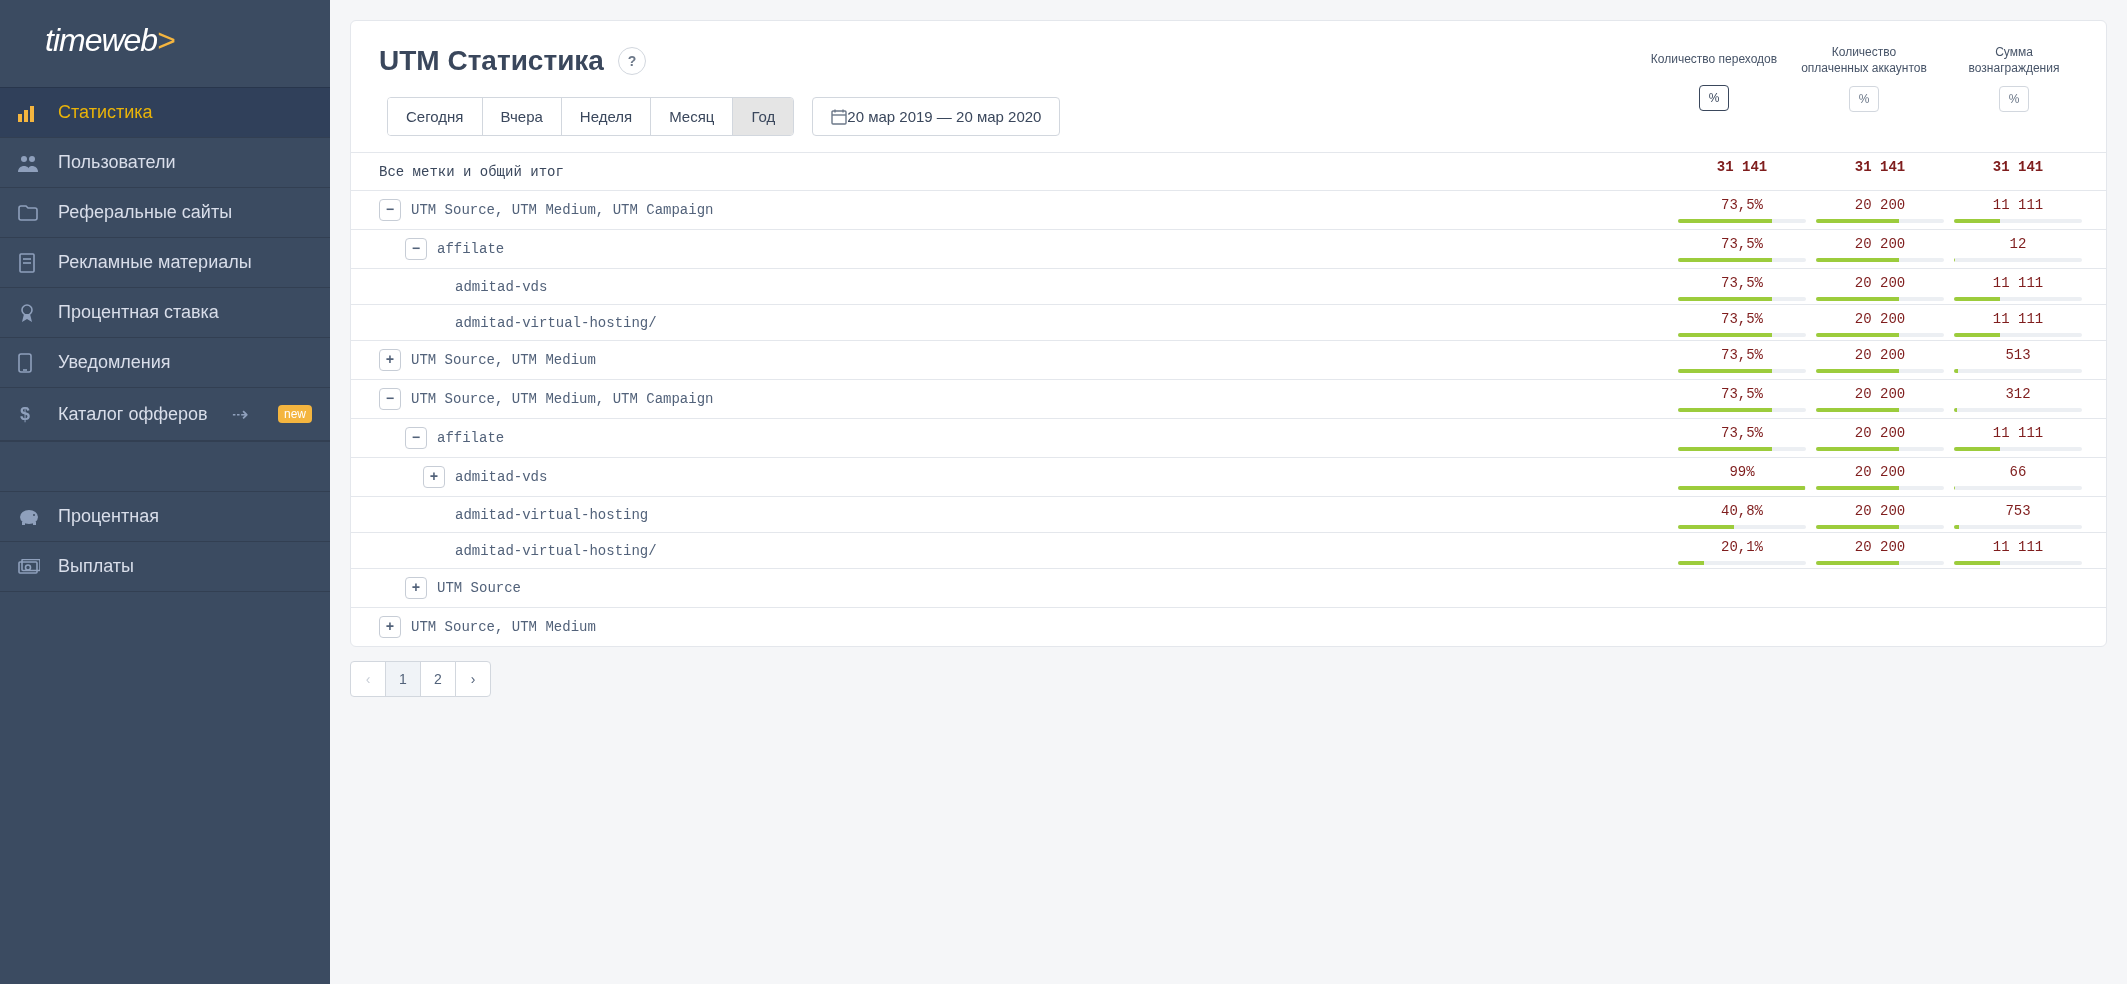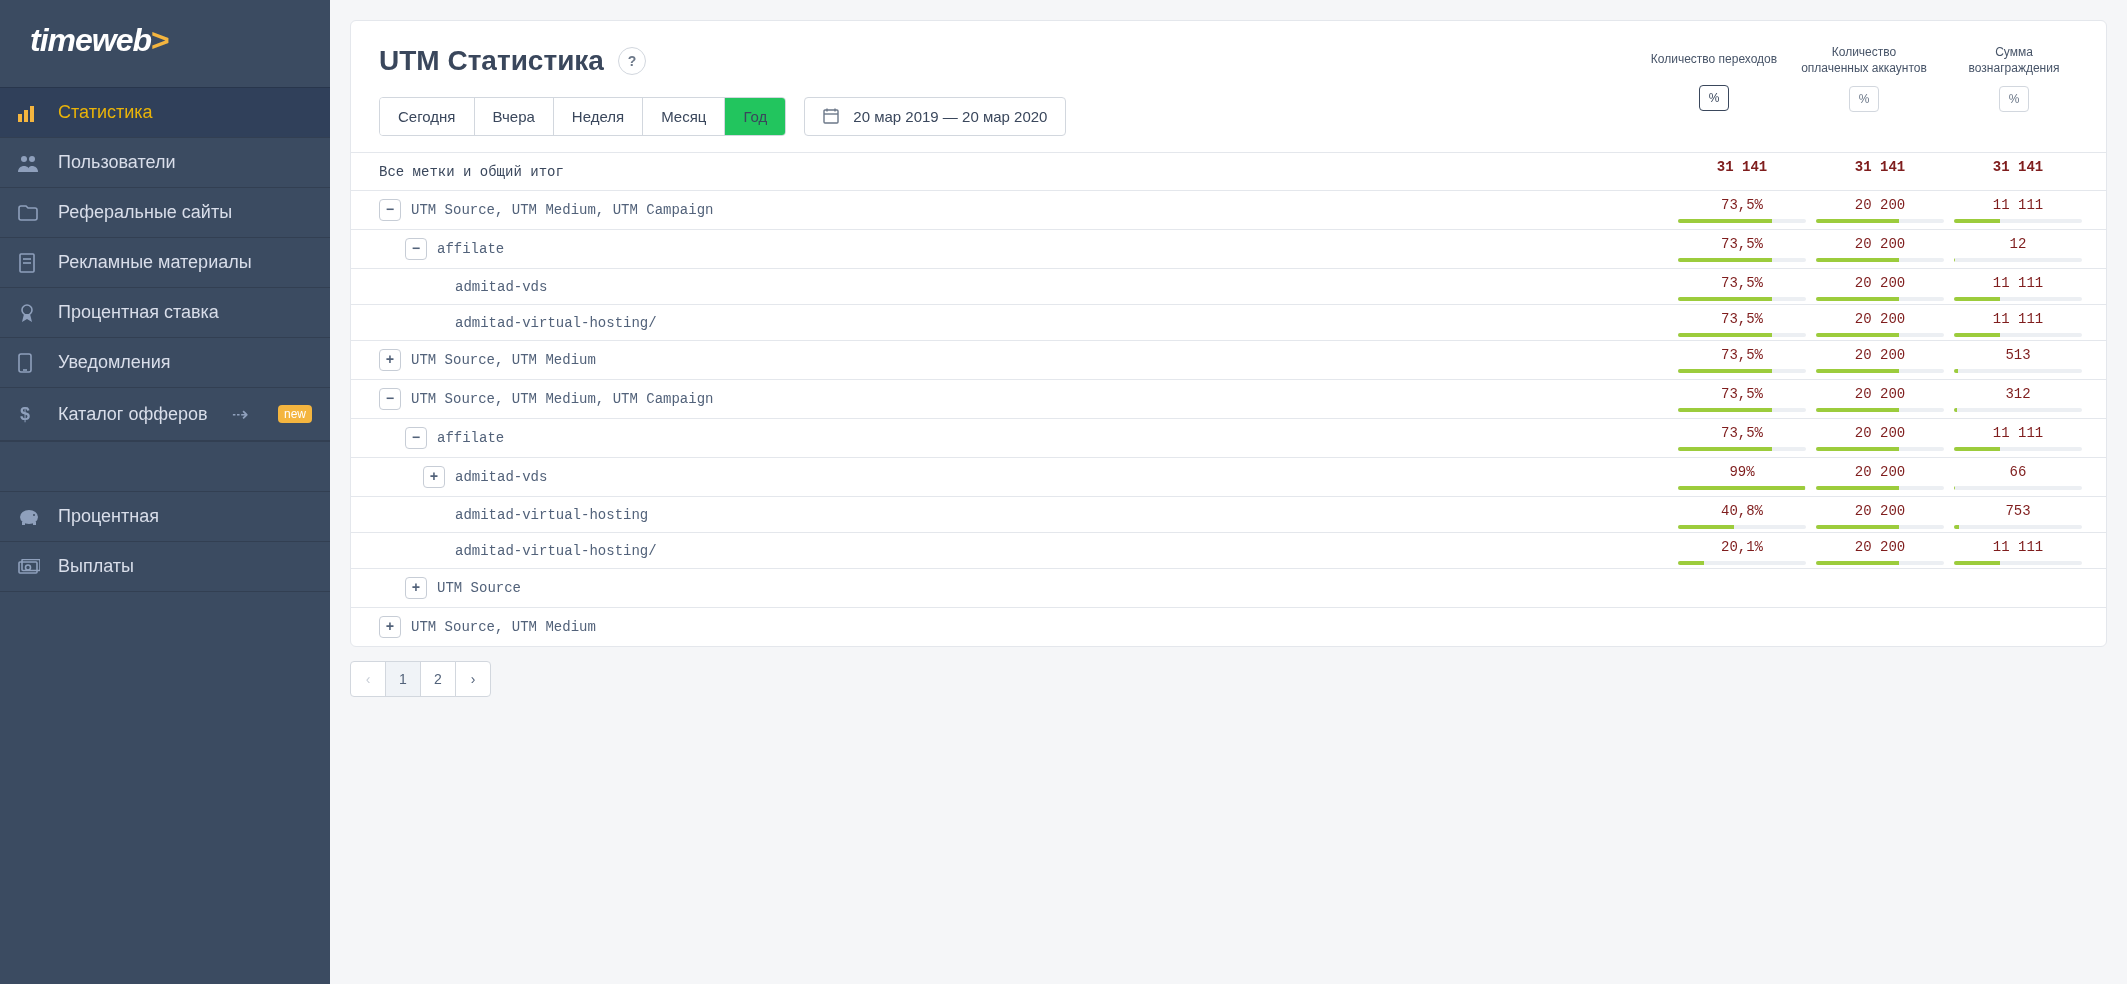--- a/index.html
+++ b/index.html
@@ -2,47 +2,47 @@
 <html><head>
 <meta charset="utf-8">
 <style>
   * { margin: 0; padding: 0; box-sizing: border-box; }
   body { font-family: -apple-system, BlinkMacSystemFont, "Segoe UI", Arial, sans-serif; background: #f5f6f8; color: #333; font-size: 14px; }
   .app { display: flex; min-height: 100vh; }
 
   
   .sidebar { width: 330px; background: #3b4b61; color: #e7ebf1; flex-shrink: 0; }
   .logo-box { padding: 22px 30px 28px; }
-  .logo { font-size: 32px; font-weight: 700; color: #fff; letter-spacing: -1px; font-style: italic; }
+  .logo { font-size: 32px; font-weight: 400; color: #fff; letter-spacing: -1px; font-style: italic; margin-left: 15px; }
   .logo-arrow { color: #f4b53f; font-style: normal; }
   .nav-item { display: flex; align-items: center; gap: 18px; padding: 14px 18px; font-size: 18px; color: #d9deea; cursor: pointer; border-top: 1px solid rgba(0,0,0,0.15); }
   .nav-item:last-child { border-bottom: 1px solid rgba(0,0,0,0.15); }
   .nav-item.active { background: #30405a; color: #eab308; }
   .nav-item .nav-icon { width: 22px; text-align: center; color: #8fa0bc; }
   .nav-item.active .nav-icon { color: #f4b53f; }
   .nav-badge { margin-left: auto; background: #f4b53f; color: #fff; font-size: 12px; border-radius: 4px; padding: 2px 6px; }
   .nav-arrow { color: #8fa0bc; margin-left: 6px; font-size: 20px;}
   .nav-group-gap { height: 50px; border-top: 1px solid rgba(0,0,0,0.15); }
 
   
   .main { flex: 1; padding: 20px; }
   .card { background: #fff; border: 1px solid #e4e7ec; border-radius: 6px; }
 
   .header-row { display: flex; align-items: flex-start; padding: 24px 28px 16px; }
   .header-left { flex: 1; }
   .page-title-row { display: flex; align-items: center; gap: 14px; margin-bottom: 20px; }
   .page-title { font-size: 28px; font-weight: 600; color: #3a475c; }
   .help-btn { width: 28px; height: 28px; border: 1px solid #d2d7de; border-radius: 50%; display: flex; align-items: center; justify-content: center; color: #6b7788; font-weight: 600; cursor: pointer; }
 
-  .filters-row { display: flex; gap: 18px; align-items: center; }
+  .filters-row { display: flex; gap: 18px; align-items: center; margin-left: 8px; }
   .period-tabs { display: flex; border: 1px solid #d2d7de; border-radius: 4px; overflow: hidden; }
   .period-tab { padding: 10px 18px; border-right: 1px solid #d2d7de; color: #3a475c; font-size: 15px; cursor: pointer; background: #fff; }
   .period-tab:last-child { border-right: none; }
-  .period-tab.active { background: #22c55e; text-align: center; }
-  .date-range { display: flex; align-items: flex-start; gap: 14px; border: 1px solid #d2d7de; border-radius: 4px; padding: 10px 18px; color: #3a475c; font-size: 15px; cursor: pointer; }
+  .period-tab.active { background: #e5e5e5; text-align: center; }
+  .date-range { display: flex; align-items: flex-end; border: 1px solid #d2d7de; border-radius: 4px; padding: 10px 18px; color: #3a475c; font-size: 15px; cursor: pointer; }
   .cal-icon { color: #6b7788; }
 
   .metrics-header { display: flex; gap: 22px; margin-left: auto; }
   .metric-head { width: 128px; text-align: center; }
   .metric-head .mh-label { color: #475468; font-size: 12px; line-height: 1.3; margin-bottom: 10px; min-height: 30px; display:flex; align-items:center; justify-content:center;}
   .pct-btn { width: 30px; height: 26px; border: 1px solid #d2d7de; border-radius: 4px; background: #fff; display: inline-flex; align-items: center; justify-content: center; font-size: 12px; color: #6b7788; cursor: pointer; }
   .pct-btn.active { border-color: #3a475c; color: #3a475c; background:#fff; }
 
   
   .table { border-top: 1px solid #e4e7ec; }

